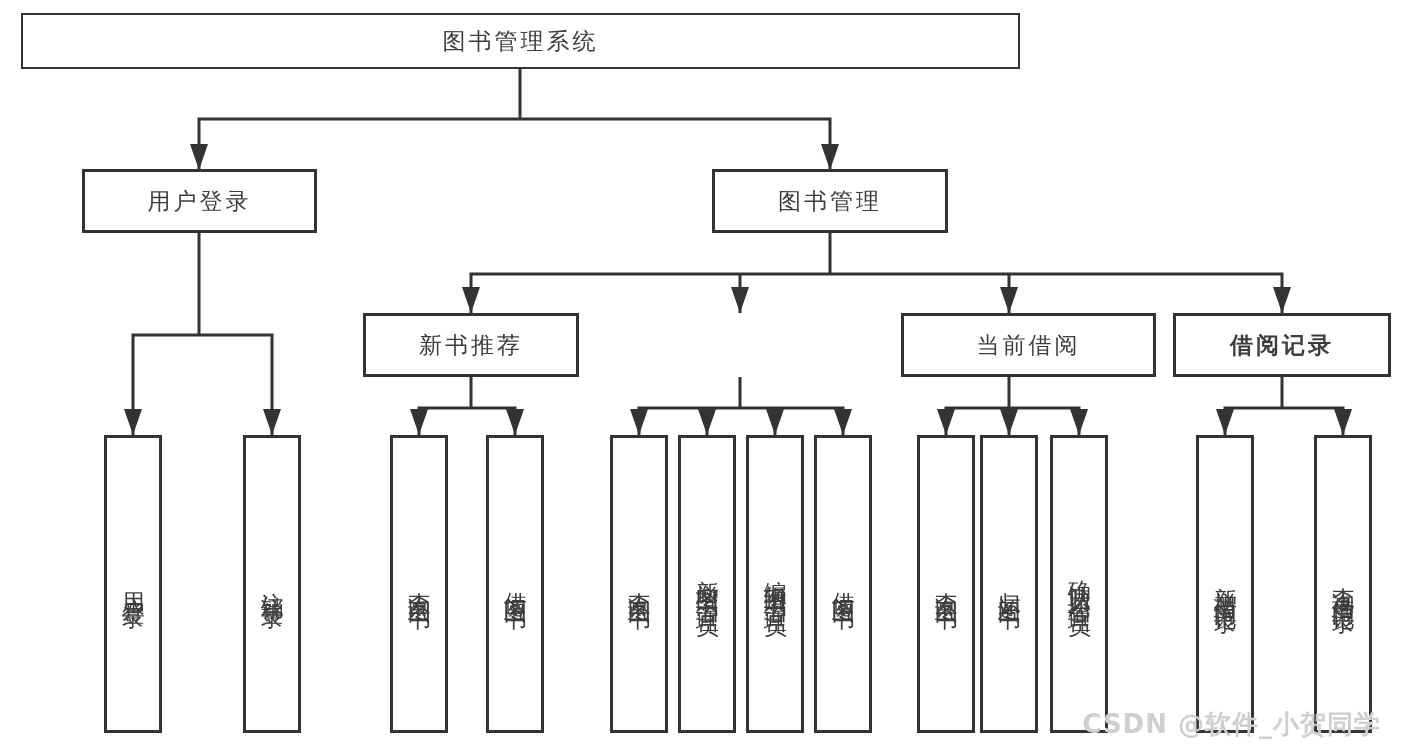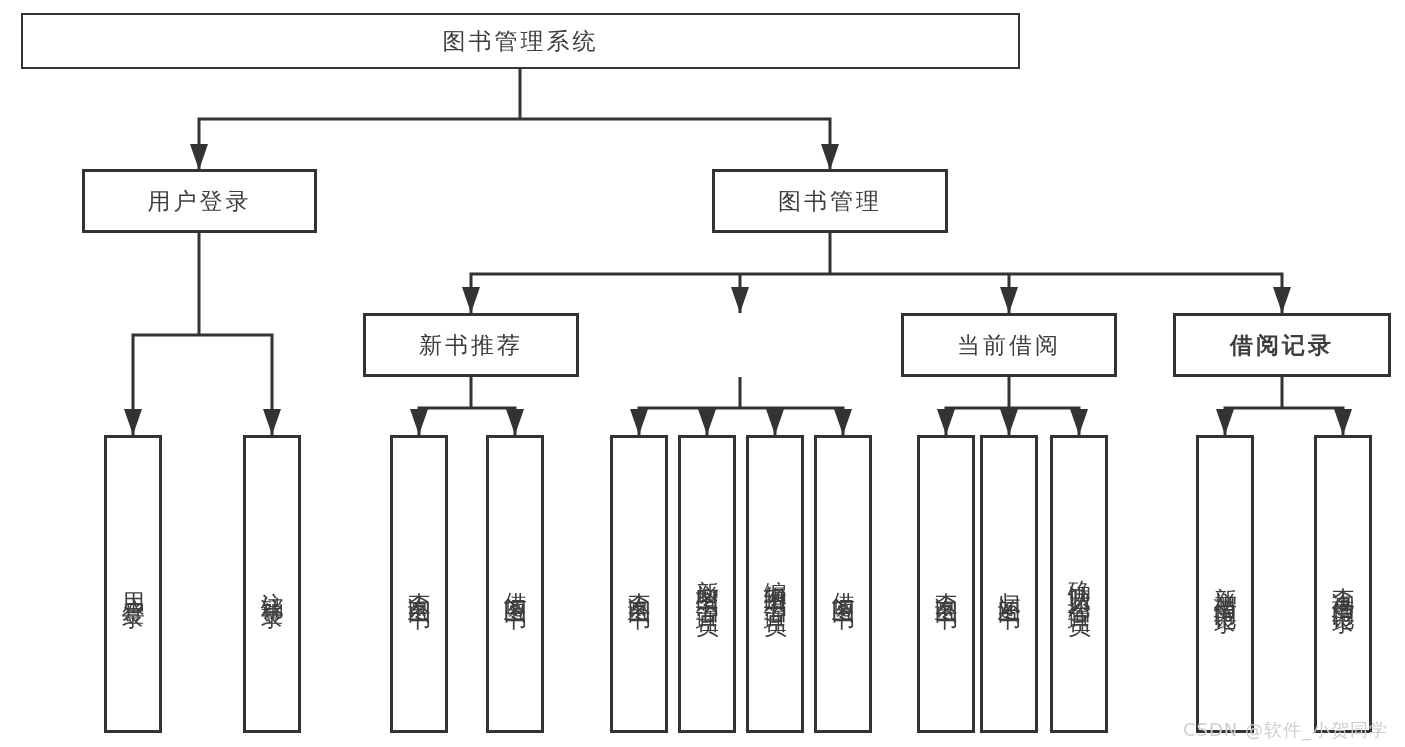--- a/index.html
+++ b/index.html
@@ -18,23 +18,24 @@
     display:flex; align-items:center; justify-content:center;
     font-size:23px; letter-spacing:3px; z-index:2; text-align:right;
   }
   .node.root { border-width:2px; }
   .leaf { letter-spacing:0; }
   .leaf .vtext {
     writing-mode:vertical-rl; text-orientation:mixed;
     letter-spacing:5px; line-height:1.1; font-size:23px;
   }
   .watermark {
-    position:absolute; right:17px; bottom:5px; z-index:5;
-    color:var(--watermark,#cfcfcf); font-size:18px; letter-spacing:1px;
+    position:absolute; right:24px; bottom:5px; z-index:5;
+    color:var(--watermark,#cfcfcf); font-size:26px; letter-spacing:1px;
     white-space:nowrap;
+    font-weight:bold;
   }
 </style>
 </head>
 <body>
 
 <div class="canvas">
 
   <svg class="wires" viewBox="0 0 1405 747" xmlns="http://www.w3.org/2000/svg">
     <g>
       <path d="M520 69 V119"></path>
@@ -97,21 +98,21 @@
   <div class="node" style="left:82px;top:169px;width:235px;height:64px;">
     <span>用户登录</span>
   </div>
   <div class="node" style="left:363px;top:313px;width:216px;height:64px;">
     <span>新书推荐</span>
   </div>
 
   <div class="node" style="left:712px;top:169px;width:236px;height:64px;">
     <span>图书管理</span>
   </div>
-  <div class="node" style="left:901px;top:313px;width:216px;height:64px;">
+  <div class="node" style="left:901px;top:313px;width:255px;height:64px;">
     <span>当前借阅</span>
   </div>
   <div class="node" style="left:1173px;top:313px;width:218px;height:64px;font-weight:bold;">
     <span>借阅记录</span>
   </div>
 
   <div class="node leaf" style="left:104px;top:435px;width:58px;height:298px;">
     <span class="vtext">用户登录</span>
   </div>
   <div class="node leaf" style="left:243px;top:435px;width:58px;height:298px;">

